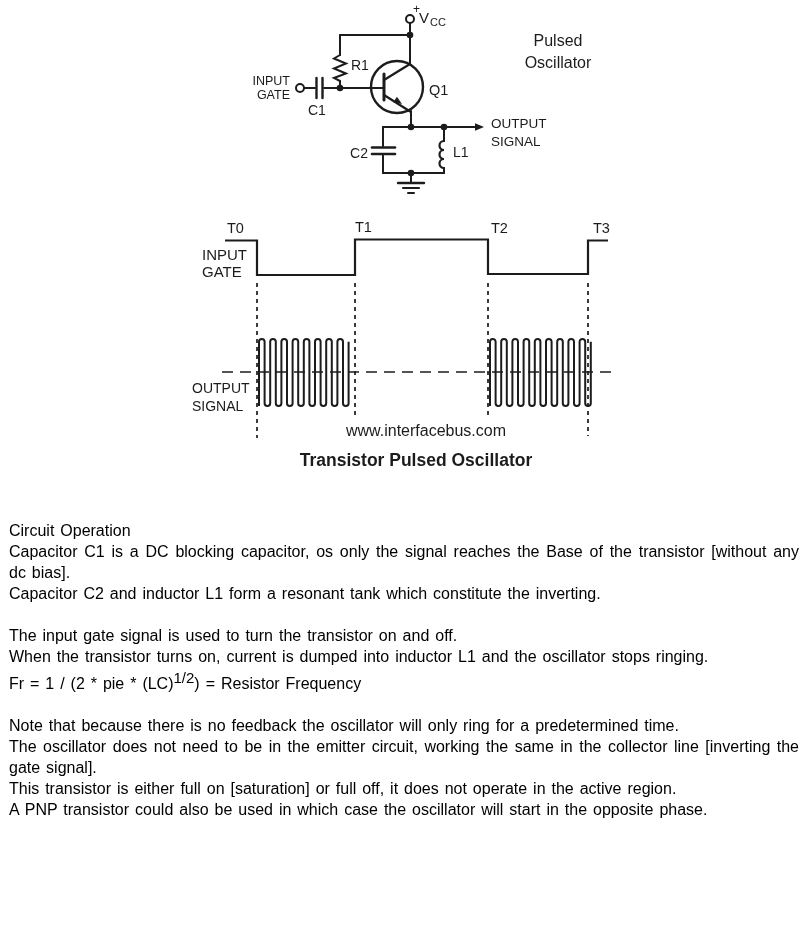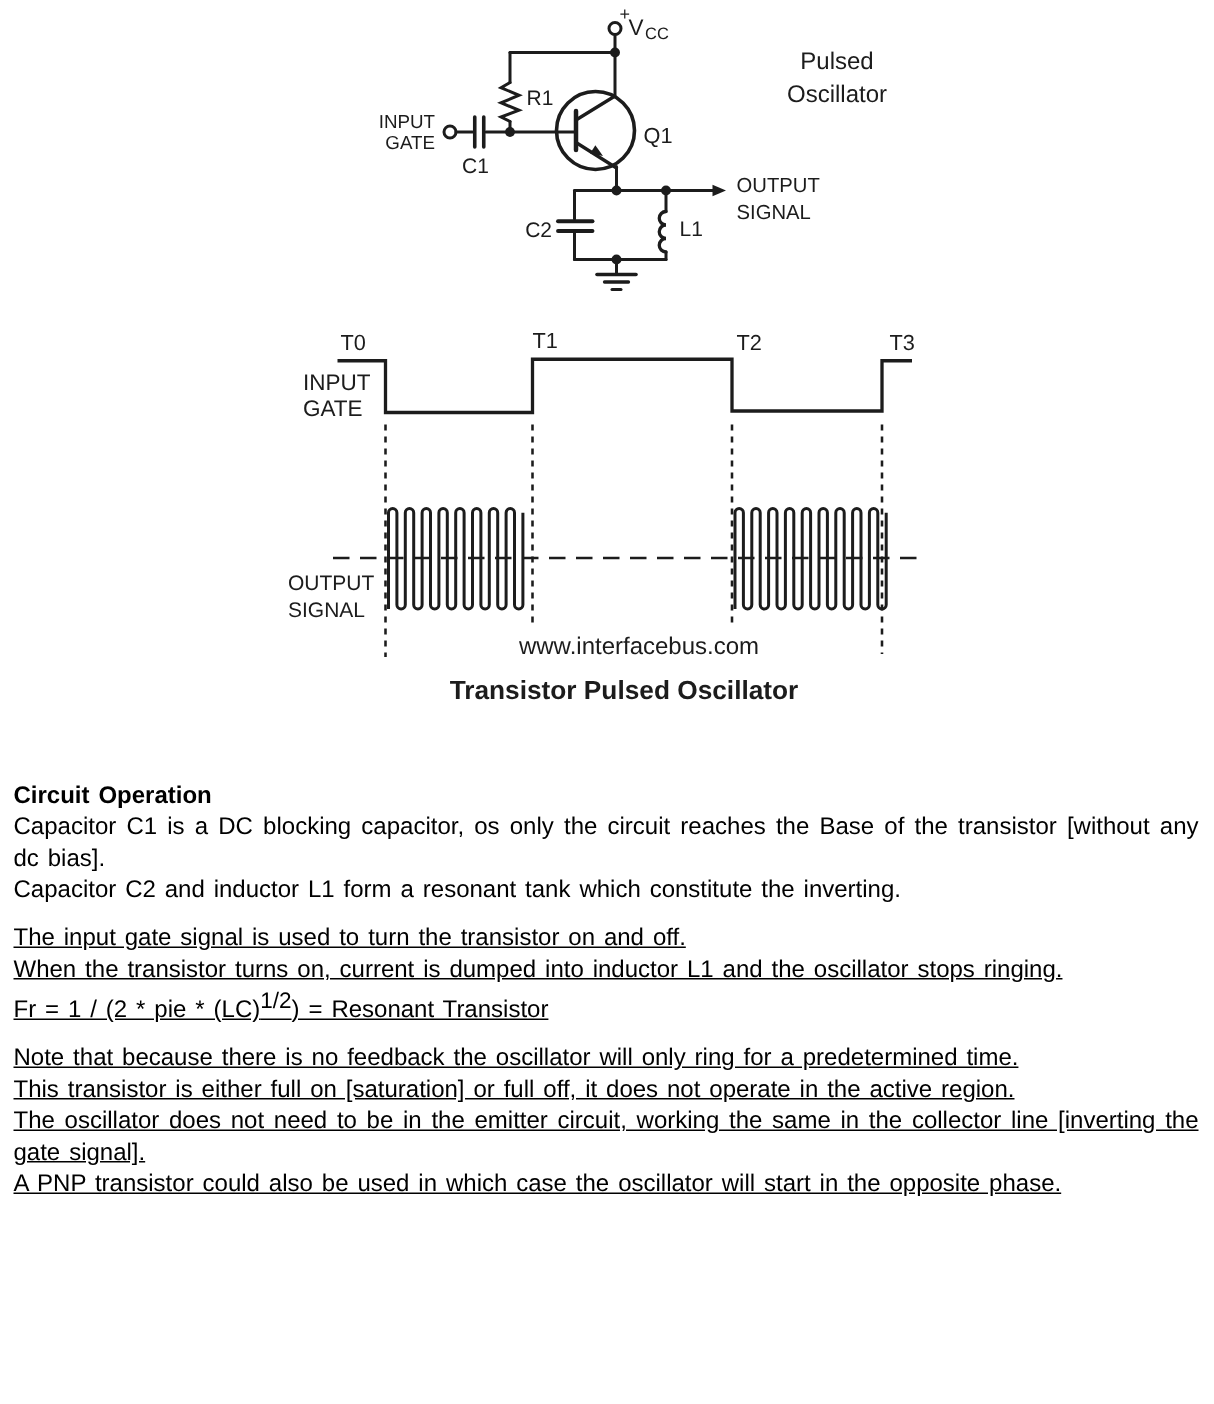--- a/index.html
+++ b/index.html
@@ -14,22 +14,22 @@
     fill: #1c1c1c;
   }
   .article {
     margin-top: 44px;
     padding: 0 10px 6px 9px;
     font-size: 16px;
     line-height: 21px;
     word-spacing: 1.5px;
     text-align: justify;
   }
-  .article .para + .para { margin-top: 11px; text-decoration: underline; }
-  .article .heading { font-weight: bold; }
+  .article .para + .para { margin-top: 21px; }
+  .article .heading { font-weight: normal; }
   .formula sup { font-size: 15px; }
 </style>
 </head>
 <body>
 
 <div class="figure-wrap">
 <svg width="809" height="476" viewBox="0 0 809 476">
 
   <g stroke="#1c1c1c" stroke-width="2" fill="none" stroke-linecap="round">
 
@@ -144,29 +144,29 @@
   </g>
 
   <text x="426" y="436" font-size="16" text-anchor="middle" fill="#3a3a3a">www.interfacebus.com</text>
   <text x="416" y="466" font-size="17.5" font-weight="bold" text-anchor="middle" fill="#2e7d2e">Transistor Pulsed Oscillator</text>
 </svg>
 </div>
 
 <div class="article">
   <div class="para">
     <div class="heading">Circuit Operation</div>
-    <div class="line">Capacitor C1 is a DC blocking capacitor, os only the circuit reaches the Base of the transistor [without any dc bias].</div>
+    <div class="line">Capacitor C1 is a DC blocking capacitor, os only the signal reaches the Base of the transistor [without any dc bias].</div>
     <div class="line">Capacitor C2 and inductor L1 form a resonant tank which constitute the inverting.</div>
   </div>
   <div class="para">
     <div class="line">The input gate signal is used to turn the transistor on and off.</div>
     <div class="line">When the transistor turns on, current is dumped into inductor L1 and the oscillator stops ringing.</div>
     <div class="line formula">
-      <span>Fr = 1 / (2 * pie * (LC)</span><sup>1/2</sup><span>) = Resonant Transistor</span>
+      <span>Fr = 1 / (2 * pie * (LC)</span><sup>1/2</sup><span>) = Resistor Frequency</span>
     </div>
   </div>
   <div class="para">
     <div class="line">Note that because there is no feedback the oscillator will only ring for a predetermined time.</div>
+    <div class="line">The oscillator does not need to be in the emitter circuit, working the same in the collector line [inverting the gate signal].</div>
     <div class="line">This transistor is either full on [saturation] or full off, it does not operate in the active region.</div>
-    <div class="line">The oscillator does not need to be in the emitter circuit, working the same in the collector line [inverting the gate signal].</div>
     <div class="line">A PNP transistor could also be used in which case the oscillator will start in the opposite phase.</div>
   </div>
 </div>
 
 </body></html>

